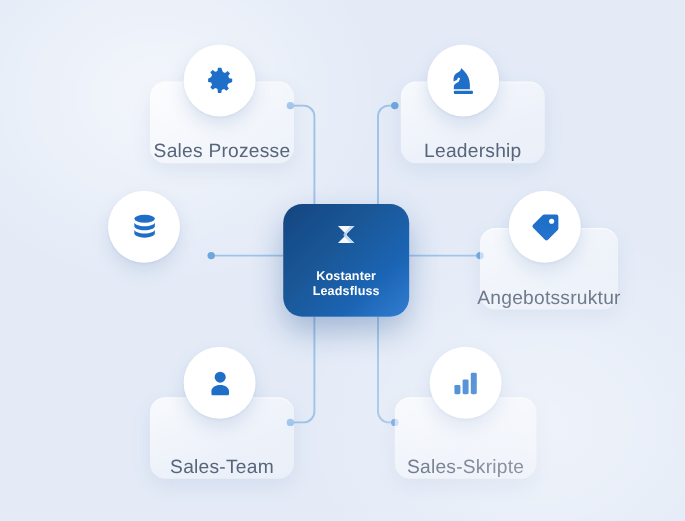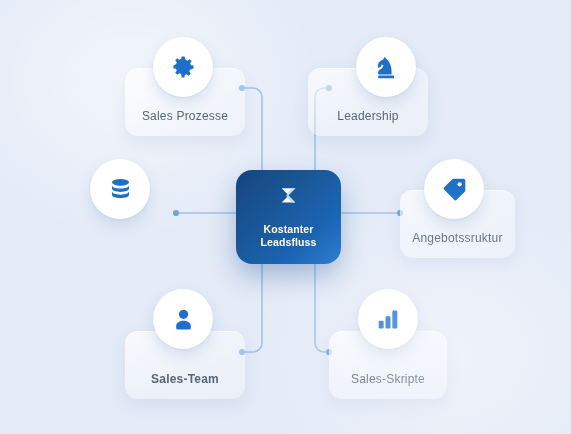--- a/index.html
+++ b/index.html
@@ -28,25 +28,24 @@
   
   .card{
     position:absolute;
     width:120px;height:68px;
     border-radius:13px;
     background:linear-gradient(160deg, rgba(255,255,255,.72) 0%, rgba(255,255,255,.34) 60%, rgba(255,255,255,.22) 100%);
     box-shadow:0 6px 16px rgba(70,110,170,.10), inset 0 1px 0 rgba(255,255,255,.55);
     display:flex;align-items:flex-end;justify-content:center;
   }
   .card .label{
-    font-size:12px;
+    font-size:16px;
     color:#58657a;
     letter-spacing:.2px;
     white-space:nowrap;
-    padding-bottom:13px;
   }
   .bubble{
     position:absolute;
     width:60px;height:60px;border-radius:50%;
     background:#ffffff;
     box-shadow:0 7px 14px rgba(80,120,180,.17), 0 1px 2px rgba(80,120,180,.10);
     display:flex;align-items:center;justify-content:center;
   }
   .bubble svg{display:block;}
 
@@ -99,21 +98,21 @@
   </div>
   <div class="bubble" style="left:153px;top:37px;">
     <span>
       <svg width="28" height="28" viewBox="0 0 24 24" fill="#1f6fc9">
         <path d="M12 8.2a3.8 3.8 0 1 0 0 7.6 3.8 3.8 0 0 0 0-7.6zm0 5.6a1.8 1.8 0 1 1 0-3.6 1.8 1.8 0 0 1 0 3.6z"></path>
         <path d="M21 13.2v-2.4l-2.2-.35a7 7 0 0 0-.66-1.6l1.3-1.8-1.7-1.7-1.8 1.3a7 7 0 0 0-1.6-.66L13.2 3h-2.4l-.35 2.2a7 7 0 0 0-1.6.66L7.05 4.56l-1.7 1.7 1.3 1.8a7 7 0 0 0-.66 1.6L3.8 10.8v2.4l2.2.35a7 7 0 0 0 .66 1.6l-1.3 1.8 1.7 1.7 1.8-1.3a7 7 0 0 0 1.6.66L10.8 21h2.4l.35-2.2a7 7 0 0 0 1.6-.66l1.8 1.3 1.7-1.7-1.3-1.8a7 7 0 0 0 .66-1.6L21 13.2z"></path>
       </svg>
     </span>
   </div>
 
-  <div class="card" style="left:308px;top:68px;">
+  <div class="card" style="left:334px;top:68px;">
     <span class="label">Leadership</span>
   </div>
   <div class="bubble" style="left:356px;top:37px;">
     <span>
       <svg width="27" height="27" viewBox="0 0 24 24" fill="#1f6fc9">
         <path d="M10.4 2.2 9.2 4.6 6.6 6.3C5.2 7.2 4.4 8.8 4.4 10.5v1.9l2.5-1.1.9-1.9 1.5.5-1.1 2.6-2.2 1.4c-.9.6-1.4 1.6-1.4 2.7v1.6h11.9v-3.4c0-4-1.6-7.7-4.4-10.4l-1.7-1.6z"></path>
         <rect x="4.6" y="19.2" width="14.2" height="2.4" rx=".8"></rect>
       </svg>
     </span>
   </div>
@@ -133,21 +132,21 @@
   </div>
   <div class="bubble" style="left:424px;top:159px;">
     <span>
       <svg width="27" height="27" viewBox="0 0 24 24" fill="#1f6fc9">
         <path d="M11.2 2.4H20c.9 0 1.6.7 1.6 1.6v8.8c0 .43-.17.83-.47 1.13l-7.2 7.2a1.6 1.6 0 0 1-2.26 0l-8.8-8.8a1.6 1.6 0 0 1 0-2.26l7.2-7.2c.3-.3.7-.47 1.13-.47z"></path>
         <circle cx="16.6" cy="7.4" r="1.9" fill="#ffffff"></circle>
       </svg>
     </span>
   </div>
 
-  <div class="card" style="left:125px;top:331px;font-weight:bold;">
+  <div class="card" style="left:125px;top:331px;">
     <span class="label">Sales-Team</span>
   </div>
   <div class="bubble" style="left:153px;top:289px;">
     <span>
       <svg width="27" height="27" viewBox="0 0 24 24" fill="#1f6fc9">
         <circle cx="12" cy="7.4" r="4.1"></circle>
         <path d="M12 13.2c-3.6 0-6.5 2.0-6.5 4.5v2.1c0 .6.5 1 1.1 1h10.8c.6 0 1.1-.4 1.1-1v-2.1c0-2.5-2.9-4.5-6.5-4.5z"></path>
       </svg>
     </span>
   </div>

